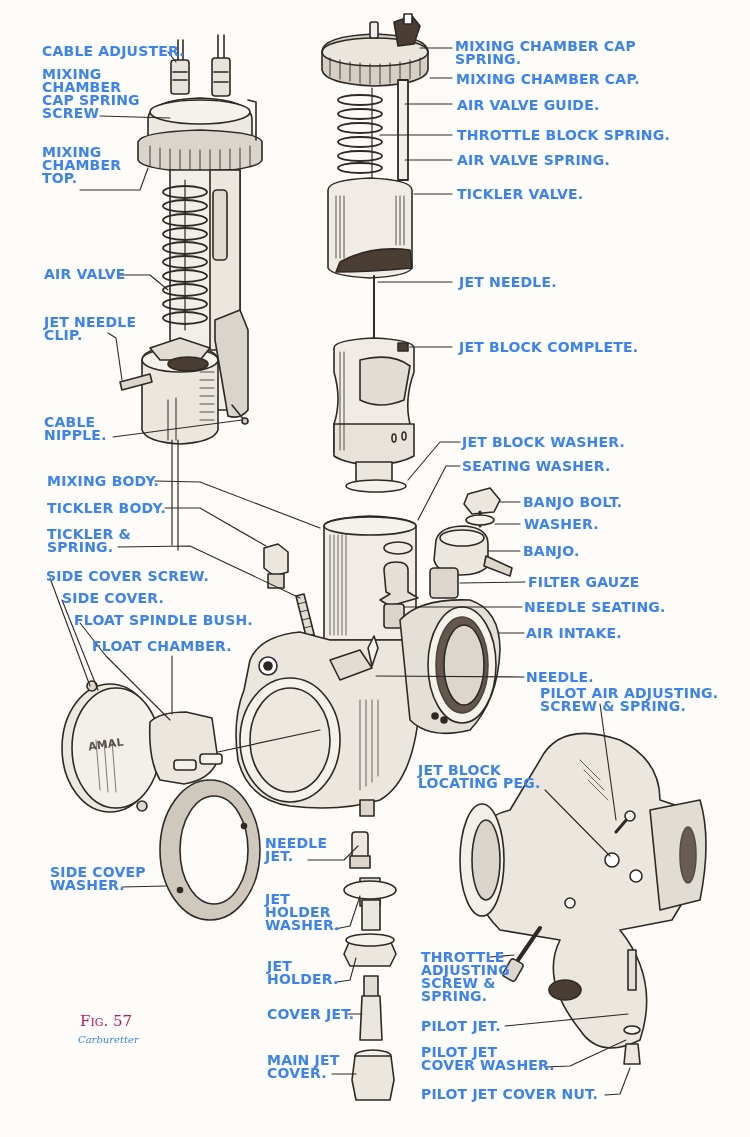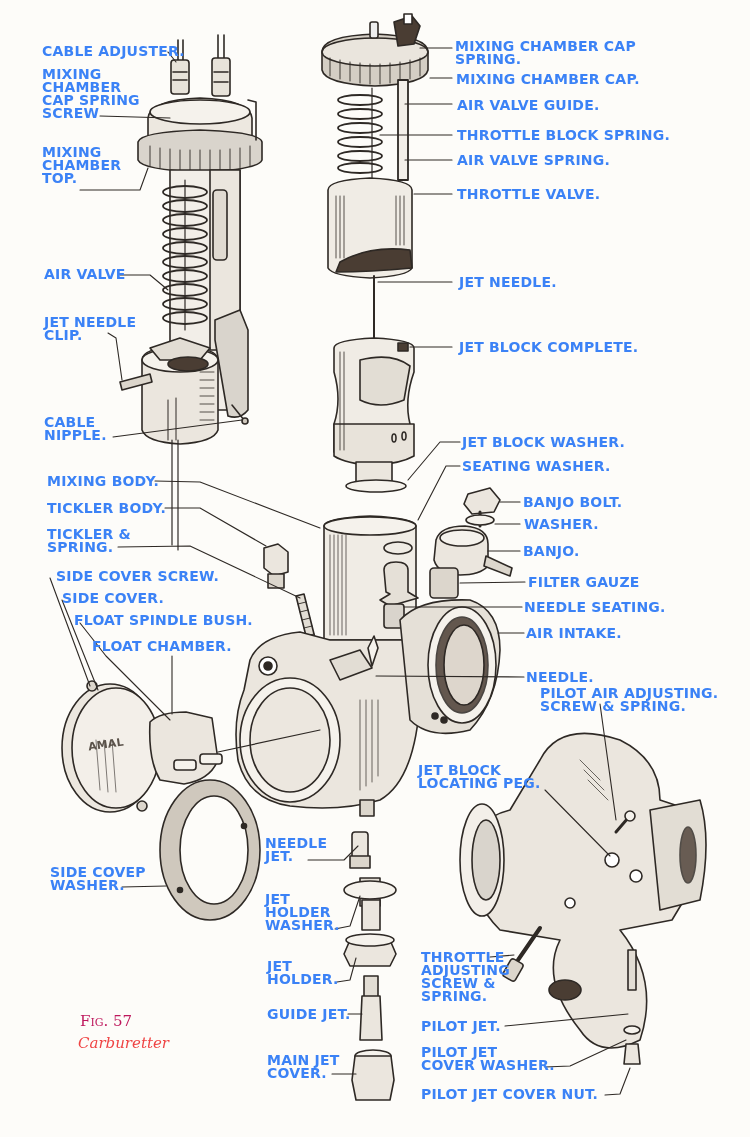--- a/index.html
+++ b/index.html
@@ -4,21 +4,21 @@
 <style>
   html, body { margin: 0; padding: 0; background: #fdfcf9; }
   body { width: 750px; height: 1137px; position: relative; overflow: hidden;
          font-family: "DejaVu Sans", sans-serif; color: #2b2622; }
   .lbl { position: absolute; font-size: 14px; font-weight: bold; letter-spacing: 0.2px;
          line-height: 13px; white-space: pre; color: #3b82f6; }
   svg.art { position: absolute; left: 0; top: 0; }
   .cap-fig { position: absolute; left: 80px; top: 1012px; font-family: "DejaVu Serif", serif;
              font-size: 15px; font-variant: small-caps; color: #be185d; }
   .cap-sub { position: absolute; left: 78px; top: 1034px; font-family: "DejaVu Serif", serif;
-             font-size: 15px; font-style: italic; color: #ef4444; }
+             font-size: 10px; font-style: italic; color: #3b82f6; }
 </style>
 </head>
 <body>
 
 <svg class="art" width="750" height="1137" viewBox="0 0 750 1137" fill="none" stroke="#2e2925" stroke-width="1.6" stroke-linecap="round" stroke-linejoin="round">
 
   <g>
     <line x1="178" y1="40" x2="178" y2="60"></line>
       <line x1="183" y1="40" x2="183" y2="60"></line>
     <line x1="218" y1="35" x2="218" y2="60"></line>
@@ -342,31 +342,31 @@
 CLIP.</div>
 <div class="lbl" style="left:44px;top:416px">CABLE
 NIPPLE.</div>
 
 <div class="lbl" style="left:455px;top:40px">MIXING CHAMBER CAP
 SPRING.</div>
 <div class="lbl" style="left:456px;top:73px">MIXING CHAMBER CAP.</div>
 <div class="lbl" style="left:457px;top:99px">AIR VALVE GUIDE.</div>
 <div class="lbl" style="left:457px;top:129px">THROTTLE BLOCK SPRING.</div>
 <div class="lbl" style="left:457px;top:154px">AIR VALVE SPRING.</div>
-<div class="lbl" style="left:457px;top:188px">THROTTLE VALVE.</div>
+<div class="lbl" style="left:457px;top:188px">TICKLER VALVE.</div>
 <div class="lbl" style="left:459px;top:276px">JET NEEDLE.</div>
 <div class="lbl" style="left:459px;top:341px">JET BLOCK COMPLETE.</div>
 <div class="lbl" style="left:462px;top:436px">JET BLOCK WASHER.</div>
 <div class="lbl" style="left:462px;top:460px">SEATING WASHER.</div>
 
 <div class="lbl" style="left:47px;top:475px">MIXING BODY.</div>
 <div class="lbl" style="left:47px;top:502px">TICKLER BODY.</div>
 <div class="lbl" style="left:47px;top:528px">TICKLER &amp;
 SPRING.</div>
-<div class="lbl" style="left:56px;top:570px">SIDE COVER SCREW.</div>
+<div class="lbl" style="left:46px;top:570px">SIDE COVER SCREW.</div>
 <div class="lbl" style="left:62px;top:592px">SIDE COVER.</div>
 <div class="lbl" style="left:74px;top:614px">FLOAT SPINDLE BUSH.</div>
 <div class="lbl" style="left:92px;top:640px">FLOAT CHAMBER.</div>
 
 <div class="lbl" style="left:523px;top:496px">BANJO BOLT.</div>
 <div class="lbl" style="left:524px;top:518px">WASHER.</div>
 <div class="lbl" style="left:523px;top:545px">BANJO.</div>
 <div class="lbl" style="left:528px;top:576px">FILTER GAUZE</div>
 <div class="lbl" style="left:524px;top:601px">NEEDLE SEATING.</div>
 <div class="lbl" style="left:526px;top:627px">AIR INTAKE.</div>
@@ -378,21 +378,21 @@
 
 <div class="lbl" style="left:50px;top:866px">SIDE COVEP
 WASHER.</div>
 <div class="lbl" style="left:265px;top:837px">NEEDLE
 JET.</div>
 <div class="lbl" style="left:265px;top:893px">JET
 HOLDER
 WASHER.</div>
 <div class="lbl" style="left:267px;top:960px">JET
 HOLDER.</div>
-<div class="lbl" style="left:267px;top:1008px">GUIDE JET.</div>
+<div class="lbl" style="left:267px;top:1008px">COVER JET.</div>
 <div class="lbl" style="left:267px;top:1054px">MAIN JET
 COVER.</div>
 
 <div class="lbl" style="left:421px;top:951px">THROTTLE
 ADJUSTING
 SCREW &amp;
 SPRING.</div>
 <div class="lbl" style="left:421px;top:1020px">PILOT JET.</div>
 <div class="lbl" style="left:421px;top:1046px">PILOT JET
 COVER WASHER.</div>

